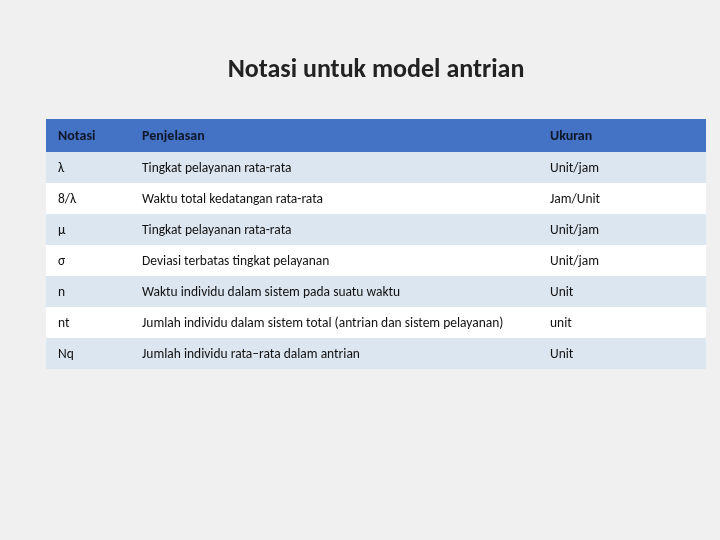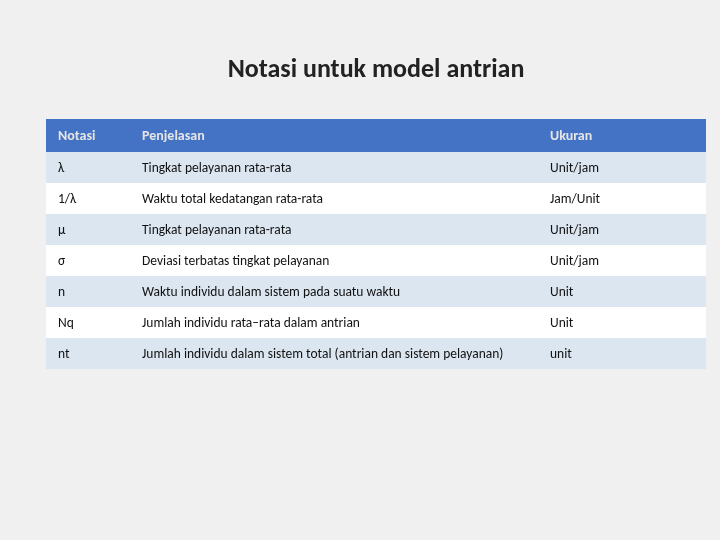--- a/index.html
+++ b/index.html
@@ -29,21 +29,21 @@
     }
 
     table {
       width: 100%;
       border-collapse: collapse;
       font-size: 14px;
     }
 
     thead tr {
       background-color: #4472c4;
-      color: #e5e5e5;
+      color: #0f172a;
     }
 
     thead th {
       padding: 8px 12px;
       text-align: left;
       font-weight: bold;
       font-size: 14px;
     }
 
     tbody tr:nth-child(odd) {
@@ -91,43 +91,43 @@
       <th class="ukuran-col">Ukuran</th>
     </tr>
   </thead>
   <tbody id="table-body">
   <tr>
         <td class="notasi-col">λ</td>
         <td class="penjelasan-col">Tingkat pelayanan rata-rata</td>
         <td class="ukuran-col">Unit/jam</td>
       </tr>
       <tr>
-        <td class="notasi-col">1/λ</td>
+        <td class="notasi-col">8/λ</td>
         <td class="penjelasan-col">Waktu total kedatangan rata-rata</td>
         <td class="ukuran-col">Jam/Unit</td>
       </tr>
       <tr>
         <td class="notasi-col">μ</td>
         <td class="penjelasan-col">Tingkat pelayanan rata-rata</td>
         <td class="ukuran-col">Unit/jam</td>
       </tr>
       <tr>
         <td class="notasi-col">σ</td>
         <td class="penjelasan-col">Deviasi terbatas tingkat pelayanan</td>
         <td class="ukuran-col">Unit/jam</td>
       </tr>
       <tr>
         <td class="notasi-col">n</td>
         <td class="penjelasan-col">Waktu individu dalam sistem pada suatu waktu</td>
         <td class="ukuran-col">Unit</td>
       </tr>
       <tr>
+        <td class="notasi-col">nt</td>
+        <td class="penjelasan-col">Jumlah individu dalam sistem total (antrian dan sistem pelayanan)</td>
+        <td class="ukuran-col">unit</td>
+      </tr>
+      <tr>
         <td class="notasi-col">Nq</td>
         <td class="penjelasan-col">Jumlah individu rata–rata dalam antrian</td>
         <td class="ukuran-col">Unit</td>
-      </tr>
-      <tr>
-        <td class="notasi-col">nt</td>
-        <td class="penjelasan-col">Jumlah individu dalam sistem total (antrian dan sistem pelayanan)</td>
-        <td class="ukuran-col">unit</td>
       </tr>
     </tbody>
 </table>
 
 </body></html>

